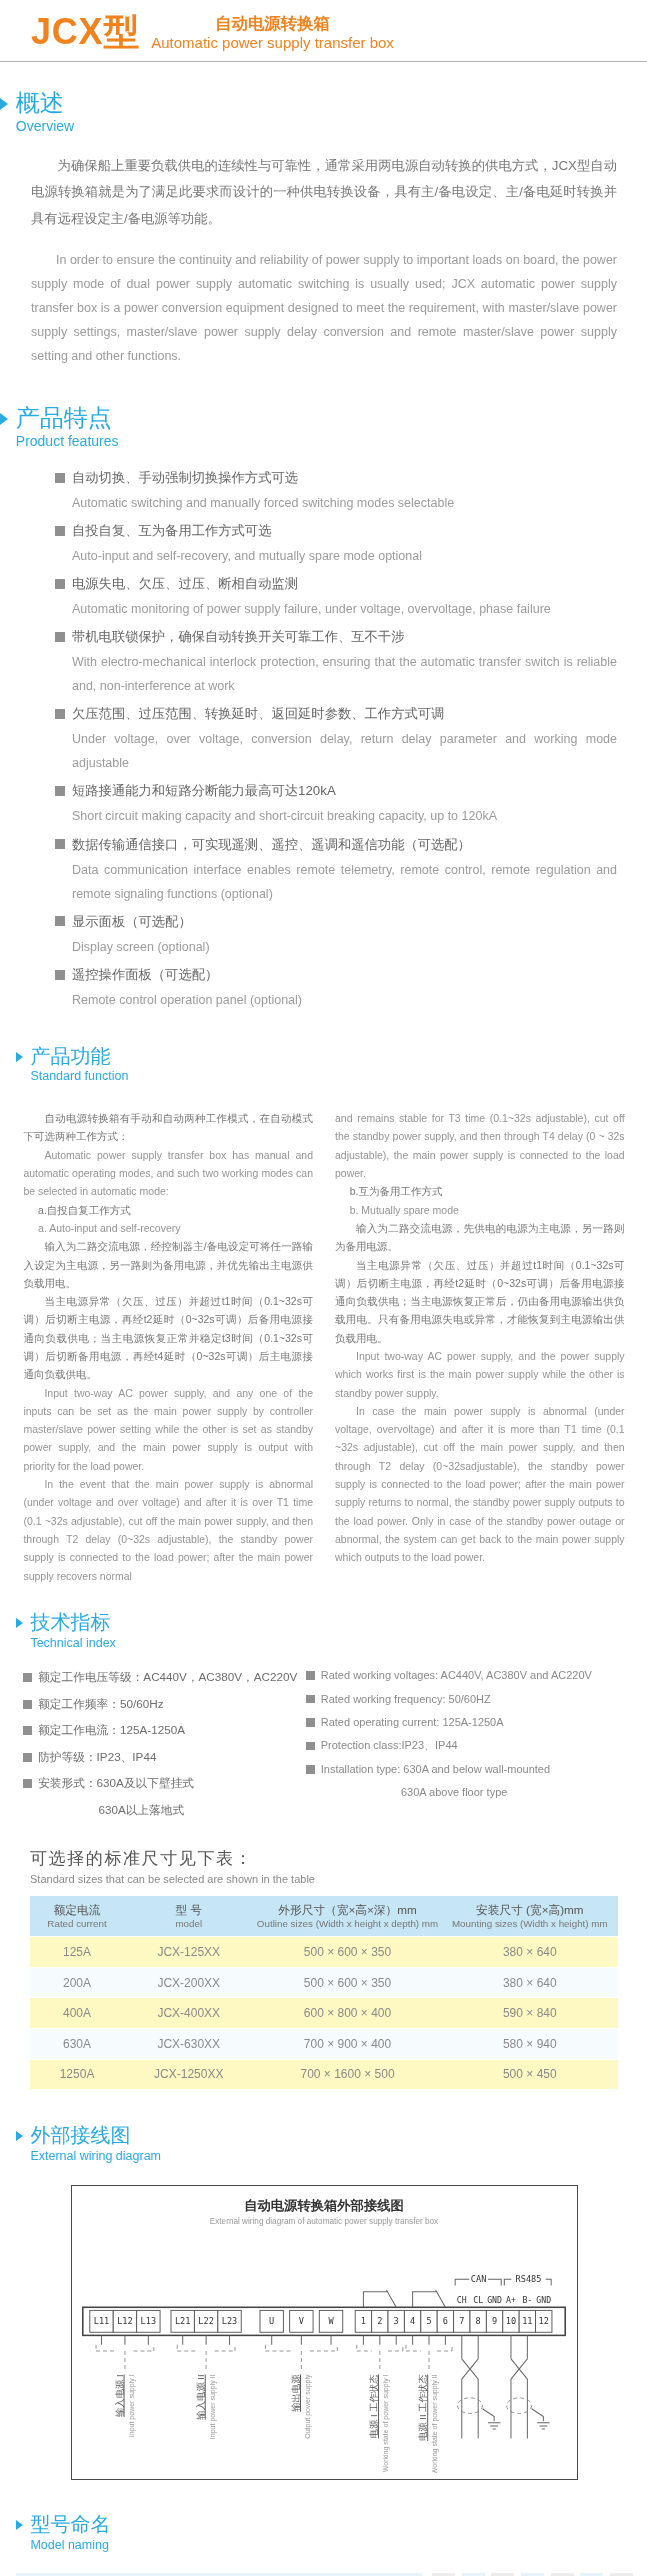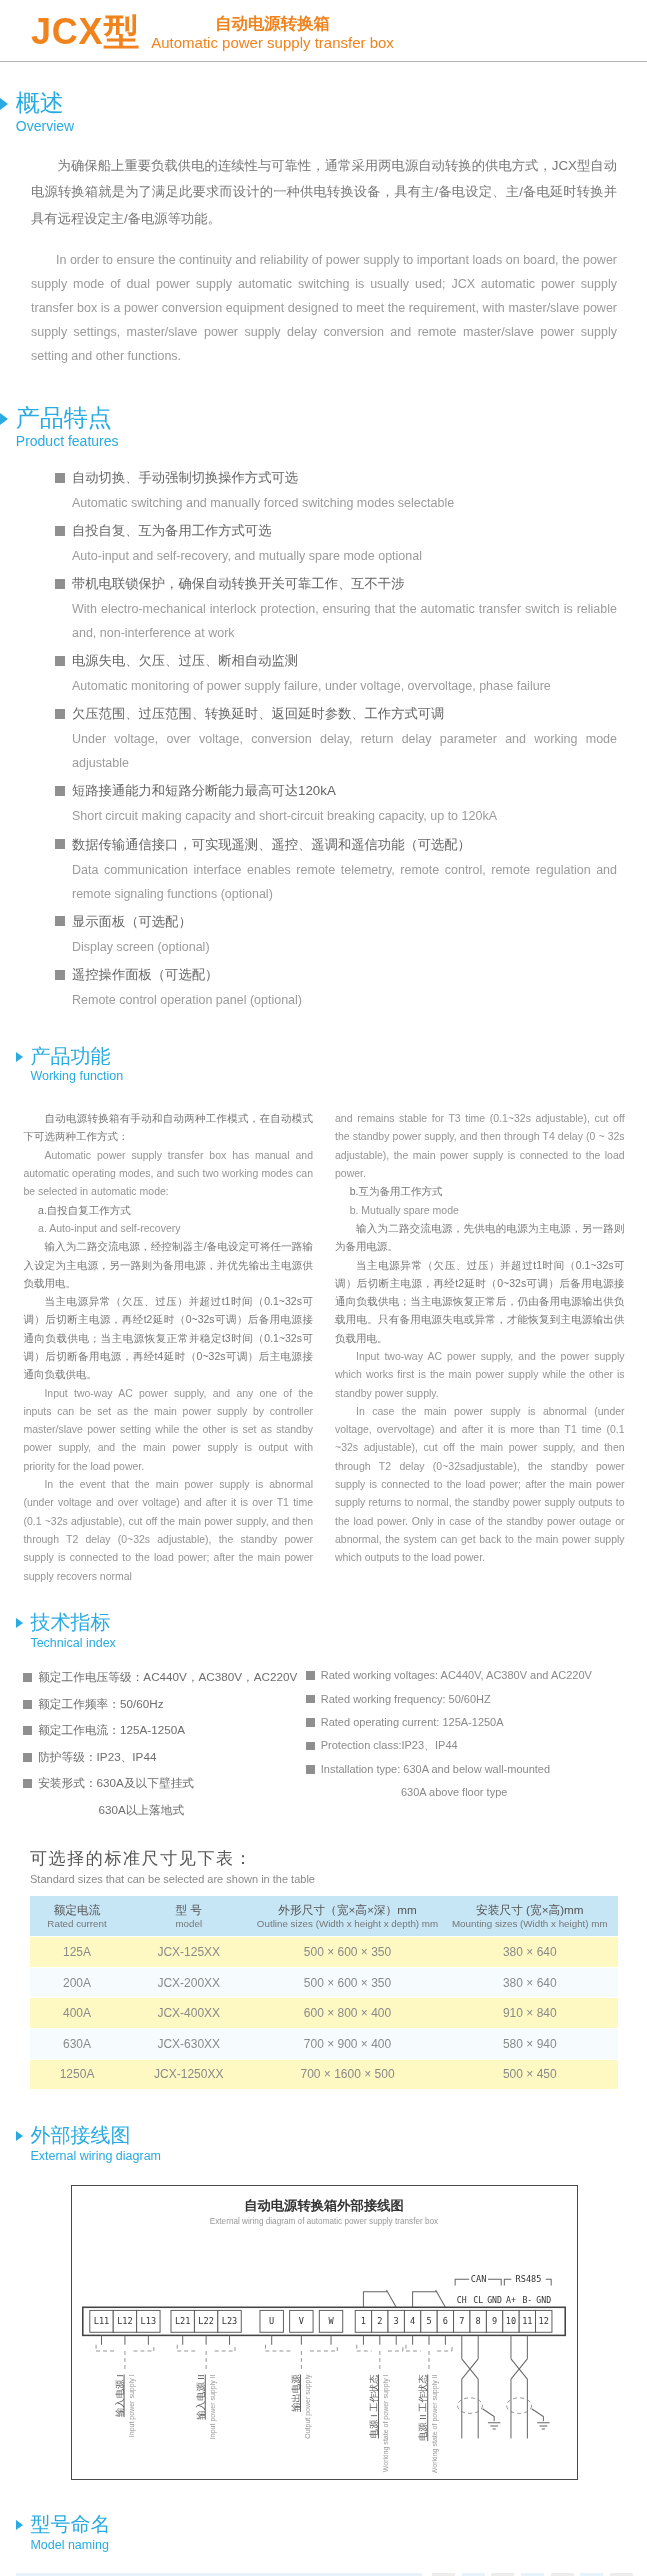--- a/index.html
+++ b/index.html
@@ -132,28 +132,28 @@
 <div class="feat">
   <div class="feat-item">
     <div class="feat-cn"><span class="sq"></span><span>自动切换、手动强制切换操作方式可选</span></div>
     <div class="feat-en">Automatic switching and manually forced switching modes selectable</div>
   </div>
   <div class="feat-item">
     <div class="feat-cn"><span class="sq"></span><span>自投自复、互为备用工作方式可选</span></div>
     <div class="feat-en">Auto-input and self-recovery, and mutually spare mode optional</div>
   </div>
   <div class="feat-item">
+    <div class="feat-cn"><span class="sq"></span><span>电源失电、欠压、过压、断相自动监测</span></div>
+    <div class="feat-en">Automatic monitoring of power supply failure, under voltage, overvoltage, phase failure</div>
+  </div>
+  <div class="feat-item">
     <div class="feat-cn"><span class="sq"></span><span>带机电联锁保护，确保自动转换开关可靠工作、互不干涉</span></div>
     <div class="feat-en">With electro-mechanical interlock protection, ensuring that the automatic transfer switch is reliable and, non-interference at work</div>
   </div>
   <div class="feat-item">
-    <div class="feat-cn"><span class="sq"></span><span>电源失电、欠压、过压、断相自动监测</span></div>
-    <div class="feat-en">Automatic monitoring of power supply failure, under voltage, overvoltage, phase failure</div>
-  </div>
-  <div class="feat-item">
     <div class="feat-cn"><span class="sq"></span><span>欠压范围、过压范围、转换延时、返回延时参数、工作方式可调</span></div>
     <div class="feat-en">Under voltage, over voltage, conversion delay, return delay parameter and working mode adjustable</div>
   </div>
   <div class="feat-item">
     <div class="feat-cn"><span class="sq"></span><span>短路接通能力和短路分断能力最高可达120kA</span></div>
     <div class="feat-en">Short circuit making capacity and short-circuit breaking capacity, up to 120kA</div>
   </div>
   <div class="feat-item">
     <div class="feat-cn"><span class="sq"></span><span>数据传输通信接口，可实现遥测、遥控、遥调和遥信功能（可选配）</span></div>
     <div class="feat-en">Data communication interface enables remote telemetry, remote control, remote regulation and remote signaling functions (optional)</div>
@@ -165,21 +165,21 @@
   <div class="feat-item">
     <div class="feat-cn"><span class="sq"></span><span>遥控操作面板（可选配）</span></div>
     <div class="feat-en">Remote control operation panel (optional)</div>
   </div>
 </div>
 
 <div class="sec small" style="margin-top:33px;padding-left:15.6px">
   <span class="tri sm"></span>
   <div>
     <div class="sec-cn">产品功能</div>
-    <div class="sec-en">Working function</div>
+    <div class="sec-en">Standard function</div>
   </div>
 </div>
 <div class="func-cols">
   <div class="func-col">
     <p class="cn">自动电源转换箱有手动和自动两种工作模式，在自动模式下可选两种工作方式：</p>
     <p class="en">Automatic power supply transfer box has manual and automatic operating modes, and such two working modes can be selected in automatic mode:</p>
     <p class="cn sub">a.自投自复工作方式</p>
     <p class="en sub">a. Auto-input and self-recovery</p>
     <p class="cn">输入为二路交流电源，经控制器主/备电设定可将任一路输入设定为主电源，另一路则为备用电源，并优先输出主电源供负载用电。</p>
     <p class="cn">当主电源异常（欠压、过压）并超过t1时间（0.1~32s可调）后切断主电源，再经t2延时（0~32s可调）后备用电源接通向负载供电；当主电源恢复正常并稳定t3时间（0.1~32s可调）后切断备用电源，再经t4延时（0~32s可调）后主电源接通向负载供电。</p>
@@ -263,21 +263,21 @@
       <tr class="even">
           <td>200A</td>
           <td>JCX-200XX</td>
           <td>500 × 600 × 350</td>
           <td>380 × 640</td>
         </tr>
       <tr class="odd">
           <td>400A</td>
           <td>JCX-400XX</td>
           <td>600 × 800 × 400</td>
-          <td>910 × 840</td>
+          <td>590 × 840</td>
         </tr>
       <tr class="even">
           <td>630A</td>
           <td>JCX-630XX</td>
           <td>700 × 900 × 400</td>
           <td>580 × 940</td>
         </tr>
       <tr class="odd">
           <td>1250A</td>
           <td>JCX-1250XX</td>

